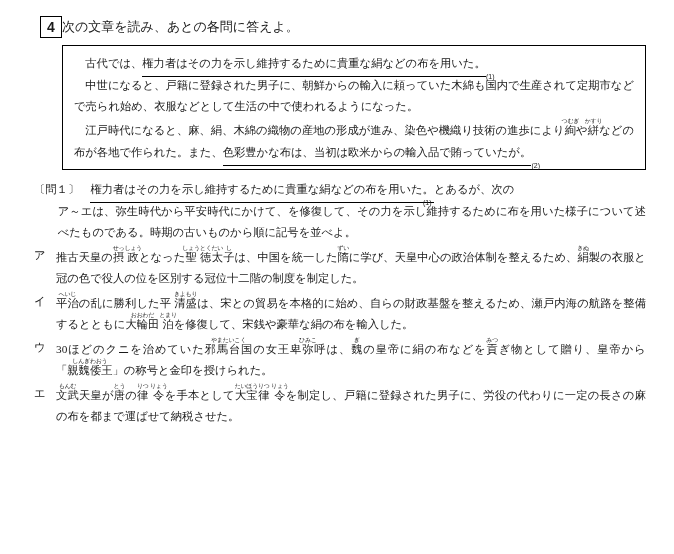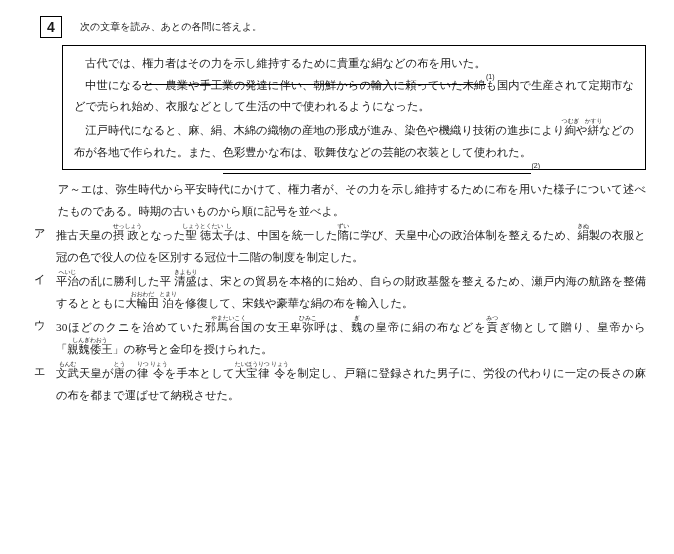--- a/index.html
+++ b/index.html
@@ -38,22 +38,21 @@
     display: flex;
     align-items: center;
     justify-content: center;
     font-size: 14px;
     font-weight: bold;
     font-family: "Liberation Sans", sans-serif;
     box-sizing: border-box;
     flex: 0 0 auto;
   }
   .qhead-text {
-    margin-left: 18px;
-    font-size: 10px;
+    font-size: 13px;
     line-height: 22px;
   }
 
   
   .passage {
     border: 1px solid #000;
     box-sizing: border-box;
     margin: 0 6px 0 36px;
     padding: 7px 11px 6px 11px;
     font-size: 11.3px;
@@ -65,21 +64,21 @@
     text-align: justify;
     text-justify: inter-ideograph;
   }
   .passage p.ind {
     text-indent: 1em;
   }
 
   
   .ul {
     border-bottom: 1px solid #000;
-    padding-bottom: 15px;
+    padding-bottom: 7px;
     position: relative;
   }
   .mark {
     position: relative;
     display: inline-block;
     width: 0;
     height: 0;
   }
   .mark span {
     position: absolute;
@@ -142,30 +141,31 @@
   <div class="qhead">
     <div class="qnum">4</div>
     <div class="qhead-text">次の文章を読み、あとの各問に答えよ。</div>
   </div>
 
   <div class="passage">
 
 
     <p class="ind">古代では、<span class="ul">権力者はその力を示し維持するために貴重な絹などの布を用いた。</span><span class="mark"><span>(1)</span></span></p>
 
-    <p class="ind">中世になると、農業や手工業の発達に伴い、朝鮮からの輸入に頼っていた木綿も国内で生産されて定期市などで売られ始め、衣服などとして生活の中で使われるようになった。</p>
+    <p class="ind">中世になると、戸籍に登録された男子に、朝鮮からの輸入に頼っていた木綿も国内で生産されて定期市などで売られ始め、衣服などとして生活の中で使われるようになった。</p>
 
-    <p class="ind">江戸時代になると、麻、絹、木綿の織物の産地の形成が進み、染色や機織り技術の進歩により<ruby>絢<rt>つむぎ</rt></ruby>や<ruby>絣<rt>かすり</rt></ruby>などの布が各地で作られた。また、<span class="ul">色彩豊かな布は、歌舞伎などの芸能の衣装として使われた。</span><span class="mark"><span>(2)</span></span></p>
+    <p class="ind">江戸時代になると、麻、絹、木綿の織物の産地の形成が進み、染色や機織り技術の進歩により<ruby>絢<rt>つむぎ</rt></ruby>や<ruby>絣<rt>かすり</rt></ruby>などの布が各地で作られた。また、<span class="ul">色彩豊かな布は、当初は欧米からの輸入品で賄っていたが。</span><span class="mark"><span>(2)</span></span></p>
 
 
 
   </div>
 
   <div class="q1">
-    <p class="q1-body">ア～エは、弥生時代から平安時代にかけて、権力者が、その力を示し維持するために布を用いた様子について述べたものである。時期の古いものから順に記号を並べよ。</p>
+    <p class="q1-lead"><span>〔問１〕</span>　<span class="ul">権力者はその力を示し維持するために貴重な絹などの布を用いた。</span><span class="mark"><span>(1)</span></span><span>とあるが、次の</span></p>
+    <p class="q1-body">ア～エは、弥生時代から平安時代にかけて、を修復して、その力を示し維持するために布を用いた様子について述べたものである。時期の古いものから順に記号を並べよ。</p>
 
     <div class="choices">
 
       <div class="choice">
         <div class="choice-label">ア</div>
         <div class="choice-text">推古天皇の<ruby>摂<rt>せっ</rt>政<rt>しょう</rt></ruby>となった<ruby>聖<rt>しょう</rt>徳<rt>とく</rt>太<rt>たい</rt>子<rt>し</rt></ruby>は、中国を統一した<ruby>隋<rt>ずい</rt></ruby>に学び、天皇中心の政治体制を整えるため、<ruby>絹<rt>きぬ</rt></ruby>製の衣服と冠の色で役人の位を区別する冠位十二階の制度を制定した。</div>
       </div>
 
       <div class="choice">
         <div class="choice-label">イ</div>

